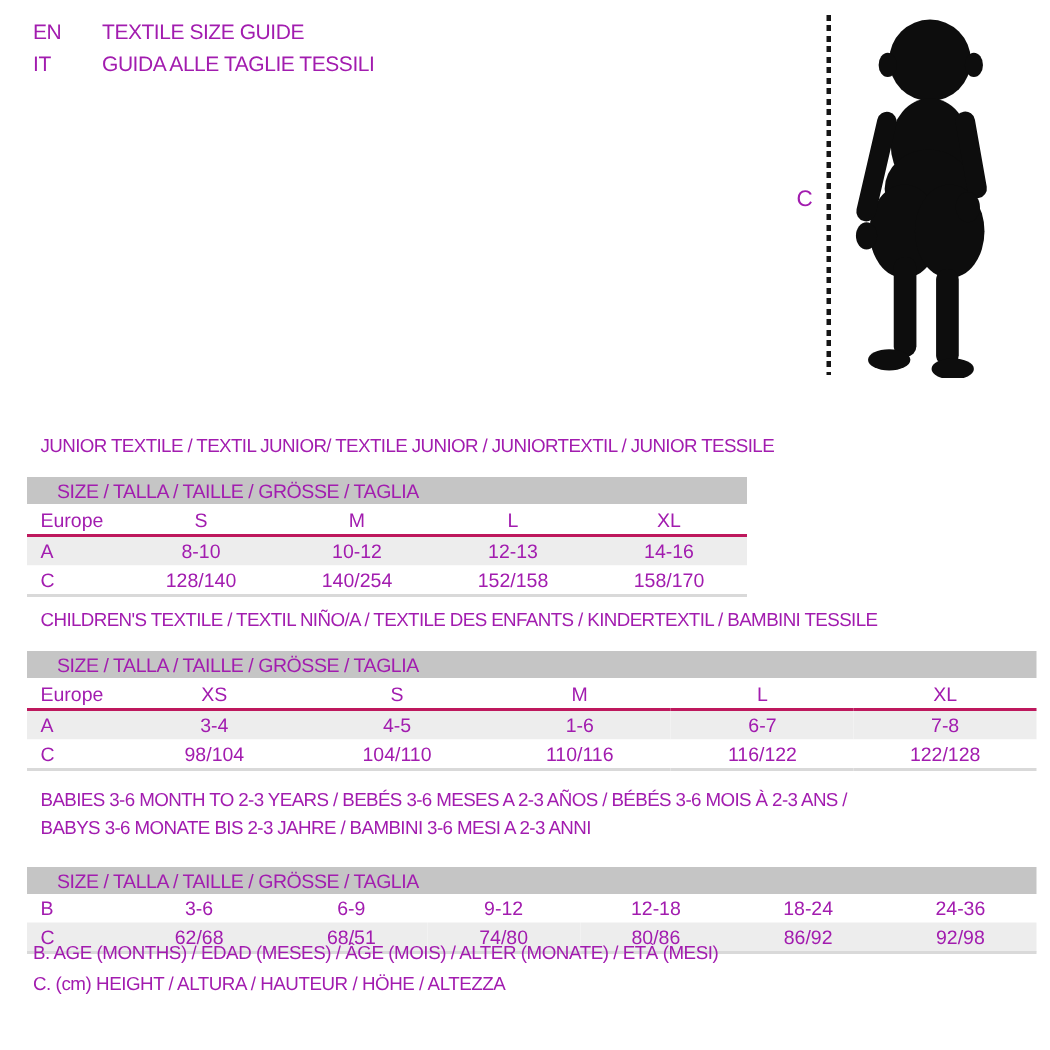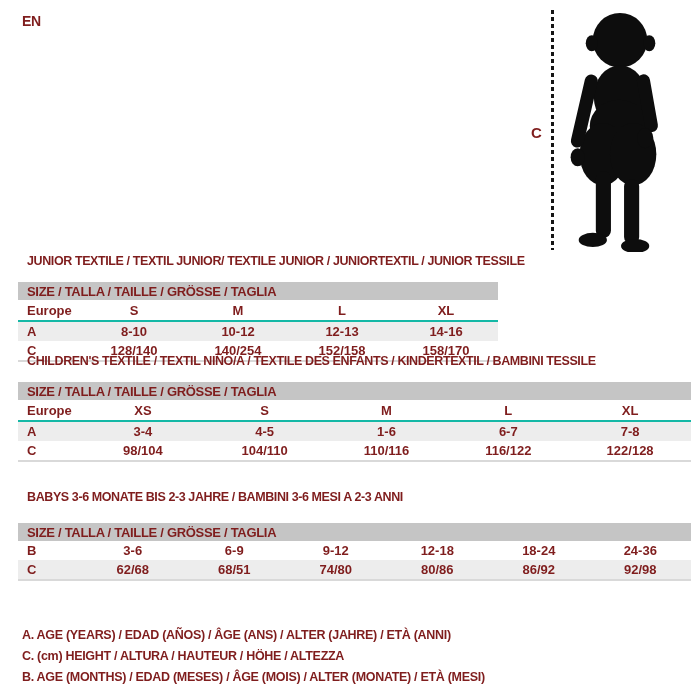--- a/index.html
+++ b/index.html
@@ -1,73 +1,78 @@
 <!DOCTYPE html>
 <html><head>
 <meta charset="utf-8">
 <style>
   html,body { margin:0; padding:0; background:#fff; }
   .page {
     position:relative; width:700px; height:700px; background:#ffffff;
-    font-family:"Liberation Sans", sans-serif; font-weight:bold; color:#7f1d1d;
+    font-family:"Liberation Sans", sans-serif; font-weight:normal; color:#a21caf;
     overflow:hidden;
   }
 
   
   .lang-block { position:absolute; left:22px; top:13px; }
   .lang-row { display:flex; align-items:baseline; height:21px;
               font-size:14px; letter-spacing:-0.3px; }
   .lang-code { width:46px; flex:0 0 46px; }
 
   
   .figure { position:absolute; left:515px; top:8px; width:180px; height:248px; }
   .measure-line {
     position:absolute; left:36px; top:2px; width:3px; height:240px;
     background:repeating-linear-gradient(to bottom, #151515 0px, #151515 4px,
                transparent 4px, transparent 7px);
   }
   .measure-label { position:absolute; left:16px; top:116px; font-size:15px; }
   .silhouette { position:absolute; left:48px; top:2px; }
 
   
-  .table-section { position:absolute; left:18px; }
+  .table-section { position:absolute; left:18px;margin-top:36px; }
   .table-section.narrow { width:480px; }
   .table-section.wide   { width:673px; }
   .table-section:nth-child(1) { top:252px; }
-  .table-section:nth-child(2) { top:352px; }
+  .table-section:nth-child(2) { top:368px; }
   .table-section:nth-child(3) { top:488px; }
   .table-title { font-size:12.5px; letter-spacing:-0.4px; line-height:19px;
                  margin-left:9px; white-space:nowrap; }
   table.size-table { border-collapse:collapse; table-layout:fixed; width:100%;
                      font-size:13px; margin-top:11px; }
   .table-section:nth-child(3) table.size-table { margin-top:16px; }
   col.label-col { width:64px; }
   td { padding:0; height:19px; vertical-align:middle; }
-  tr.band td { background:#c5c5c5; height:18px; padding-left:9px;
+  tr.band td { background:#c5c5c5; height:18px; padding-left:20px;
                font-size:13px; letter-spacing:-0.3px; white-space:nowrap; }
   td.row-label { text-align:left; padding-left:9px; }
   td.cell { text-align:center; }
-  tr.sizes td  { height:20px; border-bottom:2px solid #14b8a6; background:#fff; }
+  tr.sizes td  { height:20px; border-bottom:2px solid #be185d; background:#fff; }
   tr.shaded td { background:#ededed; }
   tr.plain td  { background:#ffffff; }
   tr.last td   { border-bottom:2px solid #d9d9d9; }
 
   
   .footnotes { position:absolute; left:22px; top:625px; }
   .footnote { font-size:12.5px; line-height:21px; letter-spacing:-0.3px;
               white-space:nowrap; }
 </style>
 </head>
 <body>
 
 <div class="page">
 
   <div class="lang-block" id="lang-block">
       <div class="lang-row">
         <span class="lang-code">EN</span>
+        <span class="lang-label">TEXTILE SIZE GUIDE</span>
+      </div>
+      <div class="lang-row">
+        <span class="lang-code">IT</span>
+        <span class="lang-label">GUIDA ALLE TAGLIE TESSILI</span>
       </div>
     </div>
 
   <div class="figure">
     <div class="measure-line"></div>
     <div class="measure-label">C</div>
     <svg class="silhouette" width="108" height="242" viewBox="0 0 104 240" aria-hidden="true">
       <g fill="#0d0d0d">
 
         <circle cx="55" cy="30" r="27"></circle>
@@ -170,20 +175,21 @@
               <td class="cell">98/104</td>
               <td class="cell">104/110</td>
               <td class="cell">110/116</td>
               <td class="cell">116/122</td>
               <td class="cell">122/128</td>
             </tr>
           </tbody>
         </table>
       </section>
       <section class="table-section wide">
+        <div class="table-title">BABIES 3-6 MONTH TO 2-3 YEARS / BEBÉS 3-6 MESES A 2-3 AÑOS / BÉBÉS 3-6 MOIS À 2-3 ANS /</div>
         <div class="table-title">BABYS 3-6 MONATE BIS 2-3 JAHRE / BAMBINI 3-6 MESI A 2-3 ANNI</div>
         <table class="size-table">
           <colgroup>
             <col class="label-col">
             <col>
             <col>
             <col>
             <col>
             <col>
             <col>
@@ -209,18 +215,17 @@
               <td class="cell">80/86</td>
               <td class="cell">86/92</td>
               <td class="cell">92/98</td>
             </tr>
           </tbody>
         </table>
       </section>
     </div>
 
   <div class="footnotes" id="footnotes">
-      <div class="footnote">A. AGE (YEARS) / EDAD (AÑOS) / ÂGE (ANS) / ALTER (JAHRE) / ETÀ (ANNI)</div>
+      <div class="footnote">B. AGE (MONTHS) / EDAD (MESES) / ÂGE (MOIS) / ALTER (MONATE) / ETÀ (MESI)</div>
       <div class="footnote">C. (cm) HEIGHT / ALTURA / HAUTEUR / HÖHE / ALTEZZA</div>
-      <div class="footnote">B. AGE (MONTHS) / EDAD (MESES) / ÂGE (MOIS) / ALTER (MONATE) / ETÀ (MESI)</div>
     </div>
 
 </div>
 
 </body></html>

